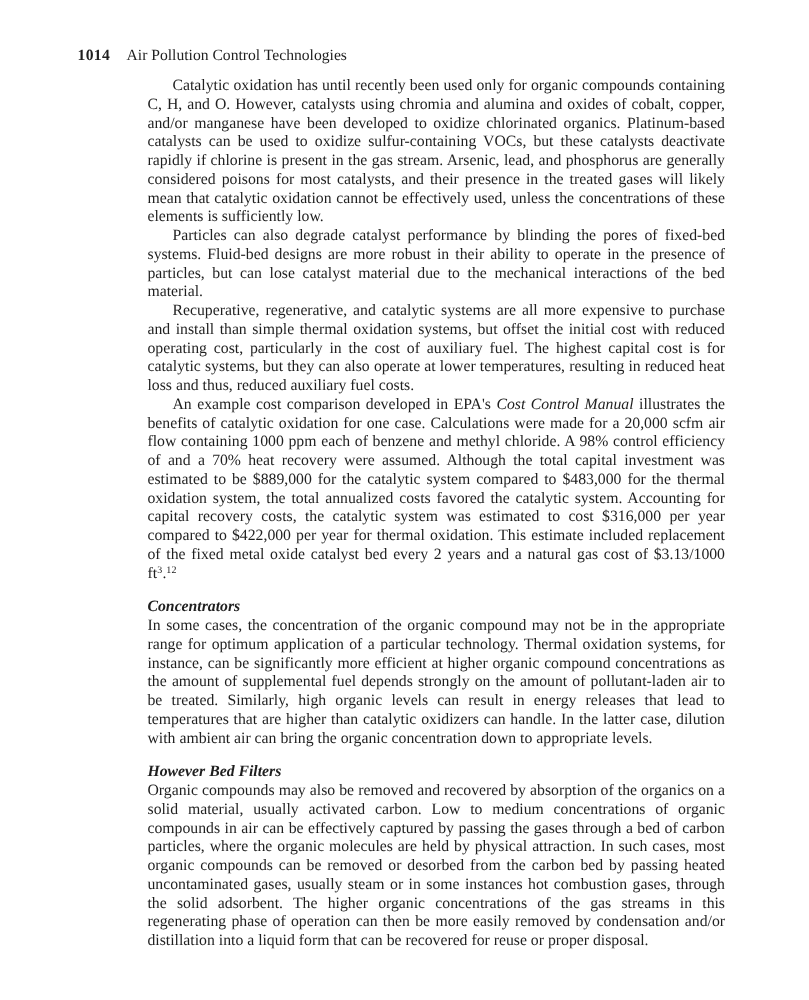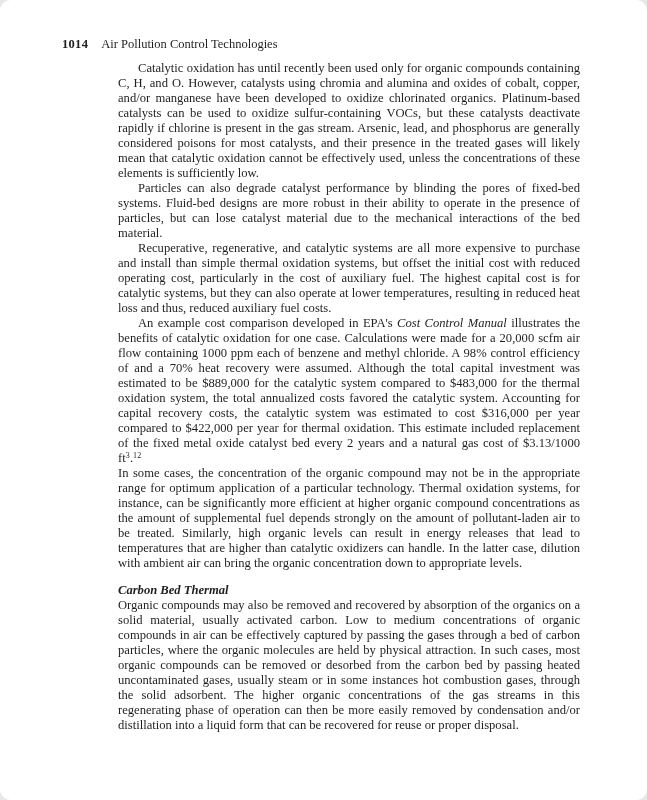--- a/index.html
+++ b/index.html
@@ -8,21 +8,20 @@
     background: #e8e8e8;
   }
   .page {
     position: relative;
     width: 647px;
     height: 800px;
     background: #ffffff;
     overflow: hidden;
     font-family: "Liberation Serif", serif;
     color: #1f1f1f;
-    border-radius: 11px;
   }
   .running-head {
     position: absolute;
     left: 62px;
     top: 37px;
     font-size: 12.5px;
     line-height: 15px;
     white-space: nowrap;
   }
   .folio {
@@ -75,21 +74,22 @@
 
 
     <p class="para indent">Catalytic oxidation has until recently been used only for organic compounds containing C, H, and O. However, catalysts using chromia and alumina and oxides of cobalt, copper, and/or manganese have been developed to oxidize chlorinated organics. Platinum-based catalysts can be used to oxidize sulfur-containing VOCs, but these catalysts deactivate rapidly if chlorine is present in the gas stream. Arsenic, lead, and phosphorus are generally considered poisons for most catalysts, and their presence in the treated gases will likely mean that catalytic oxidation cannot be effectively used, unless the concentrations of these elements is sufficiently low.</p>
 
     <p class="para indent">Particles can also degrade catalyst performance by blinding the pores of fixed-bed systems. Fluid-bed designs are more robust in their ability to operate in the presence of particles, but can lose catalyst material due to the mechanical interactions of the bed material.</p>
 
     <p class="para indent">Recuperative, regenerative, and catalytic systems are all more expensive to purchase and install than simple thermal oxidation systems, but offset the initial cost with reduced operating cost, particularly in the cost of auxiliary fuel. The highest capital cost is for catalytic systems, but they can also operate at lower temperatures, resulting in reduced heat loss and thus, reduced auxiliary fuel costs.</p>
 
     <p class="para indent"><span>An example cost comparison developed in EPA's </span><i>Cost Control Manual</i><span> illustrates the benefits of catalytic oxidation for one case. Calculations were made for a 20,000 scfm air flow containing 1000 ppm each of benzene and methyl chloride. A 98% control efficiency of and a 70% heat recovery were assumed. Although the total capital investment was estimated to be $889,000 for the catalytic system compared to $483,000 for the thermal oxidation system, the total annualized costs favored the catalytic system. Accounting for capital recovery costs, the catalytic system was estimated to cost $316,000 per year compared to $422,000 per year for thermal oxidation. This estimate included replacement of the fixed metal oxide catalyst bed every 2 years and a natural gas cost of $3.13/1000 ft</span><sup class="small-sup">3</sup><span>.</span><sup class="small-sup">12</sup></p>
 
+    <h3 class="section-heading">Concentrators</h3>
 
     <p class="para">In some cases, the concentration of the organic compound may not be in the appropriate range for optimum application of a particular technology. Thermal oxidation systems, for instance, can be significantly more efficient at higher organic compound concentrations as the amount of supplemental fuel depends strongly on the amount of pollutant-laden air to be treated. Similarly, high organic levels can result in energy releases that lead to temperatures that are higher than catalytic oxidizers can handle. In the latter case, dilution with ambient air can bring the organic concentration down to appropriate levels.</p>
 
-    <h3 class="section-heading">Carbon Bed Thermal</h3>
+    <h3 class="section-heading">However Bed Filters</h3>
 
     <p class="para">Organic compounds may also be removed and recovered by absorption of the organics on a solid material, usually activated carbon. Low to medium concentrations of organic compounds in air can be effectively captured by passing the gases through a bed of carbon particles, where the organic molecules are held by physical attraction. In such cases, most organic compounds can be removed or desorbed from the carbon bed by passing heated uncontaminated gases, usually steam or in some instances hot combustion gases, through the solid adsorbent. The higher organic concentrations of the gas streams in this regenerating phase of operation can then be more easily removed by condensation and/or distillation into a liquid form that can be recovered for reuse or proper disposal.</p>
 
   </div>
 </div>
 
 </body></html>

